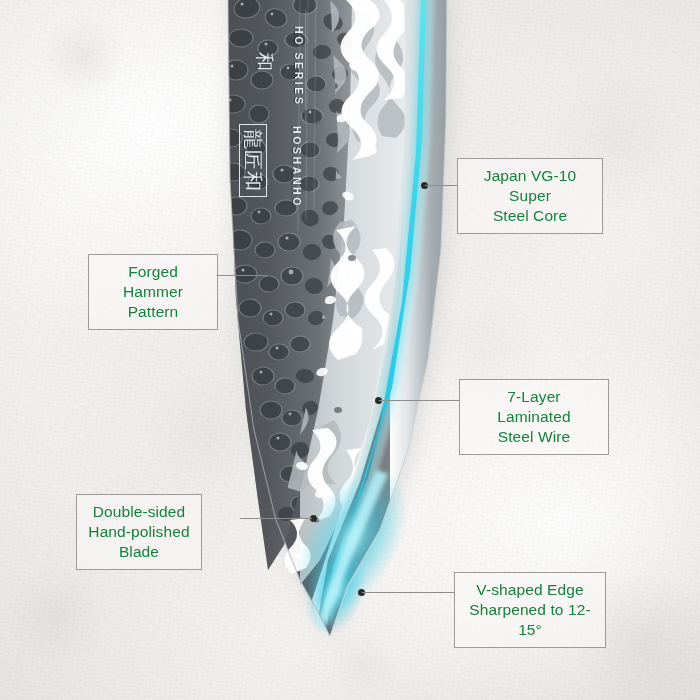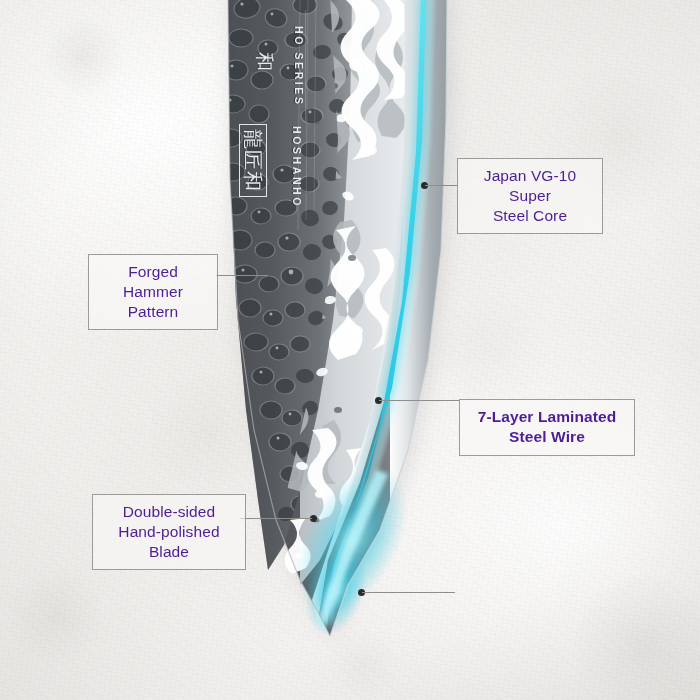--- a/index.html
+++ b/index.html
@@ -62,21 +62,21 @@
     inset: 0;
   }
   svg.blade-svg { position: absolute; inset: 0; width: 700px; height: 700px; }
 
   
   .callout {
     position: absolute;
     box-sizing: border-box;
     border: 1px solid #9b9b99;
     padding: 7px 10px 8px 10px;
-    color: #4c1d95;
+    color: #15803d;
     font-size: 15.5px;
     line-height: 1.28;
     letter-spacing: 0.1px;
     background: rgba(250,249,247,0.60);
     text-align: center;
     white-space: pre-line;
   }
   .callout.right-text { text-align: center; }
 
   .leader {
@@ -485,24 +485,26 @@
   <div class="leader" style="left:425px; top:185px; width:33px;"></div>
   <div class="callout right-text" id="c1" style="left:457px; top:158px; width:146px;">Japan VG-10 Super
 Steel Core</div>
 
   <div class="leader" style="left:216px; top:275px; width:52px;"></div>
   <div class="callout" id="c2" style="left:88px; top:254px; width:130px;">Forged Hammer
 Pattern</div>
 
   <div class="dot" style="left:375px; top:397px;"></div>
   <div class="leader" style="left:379px; top:400px; width:81px;"></div>
-  <div class="callout right-text" id="c3" style="left:459px; top:399px; width:176px;font-weight:bold;">7-Layer Laminated
+  <div class="callout right-text" id="c3" style="left:459px; top:379px; width:150px;">7-Layer Laminated
 Steel Wire</div>
 
   <div class="dot" style="left:310px; top:515px;"></div>
   <div class="leader" style="left:240px; top:518px; width:72px;"></div>
-  <div class="callout" id="c4" style="left:92px; top:494px; width:154px;">Double-sided
+  <div class="callout" id="c4" style="left:76px; top:494px; width:126px;">Double-sided
 Hand-polished Blade</div>
 
   <div class="dot" style="left:358px; top:589px;"></div>
   <div class="leader" style="left:362px; top:592px; width:93px;"></div>
+  <div class="callout right-text" id="c5" style="left:454px; top:572px; width:152px;">V-shaped Edge
+Sharpened to 12-15°</div>
 
 </div>
 
 </body></html>

